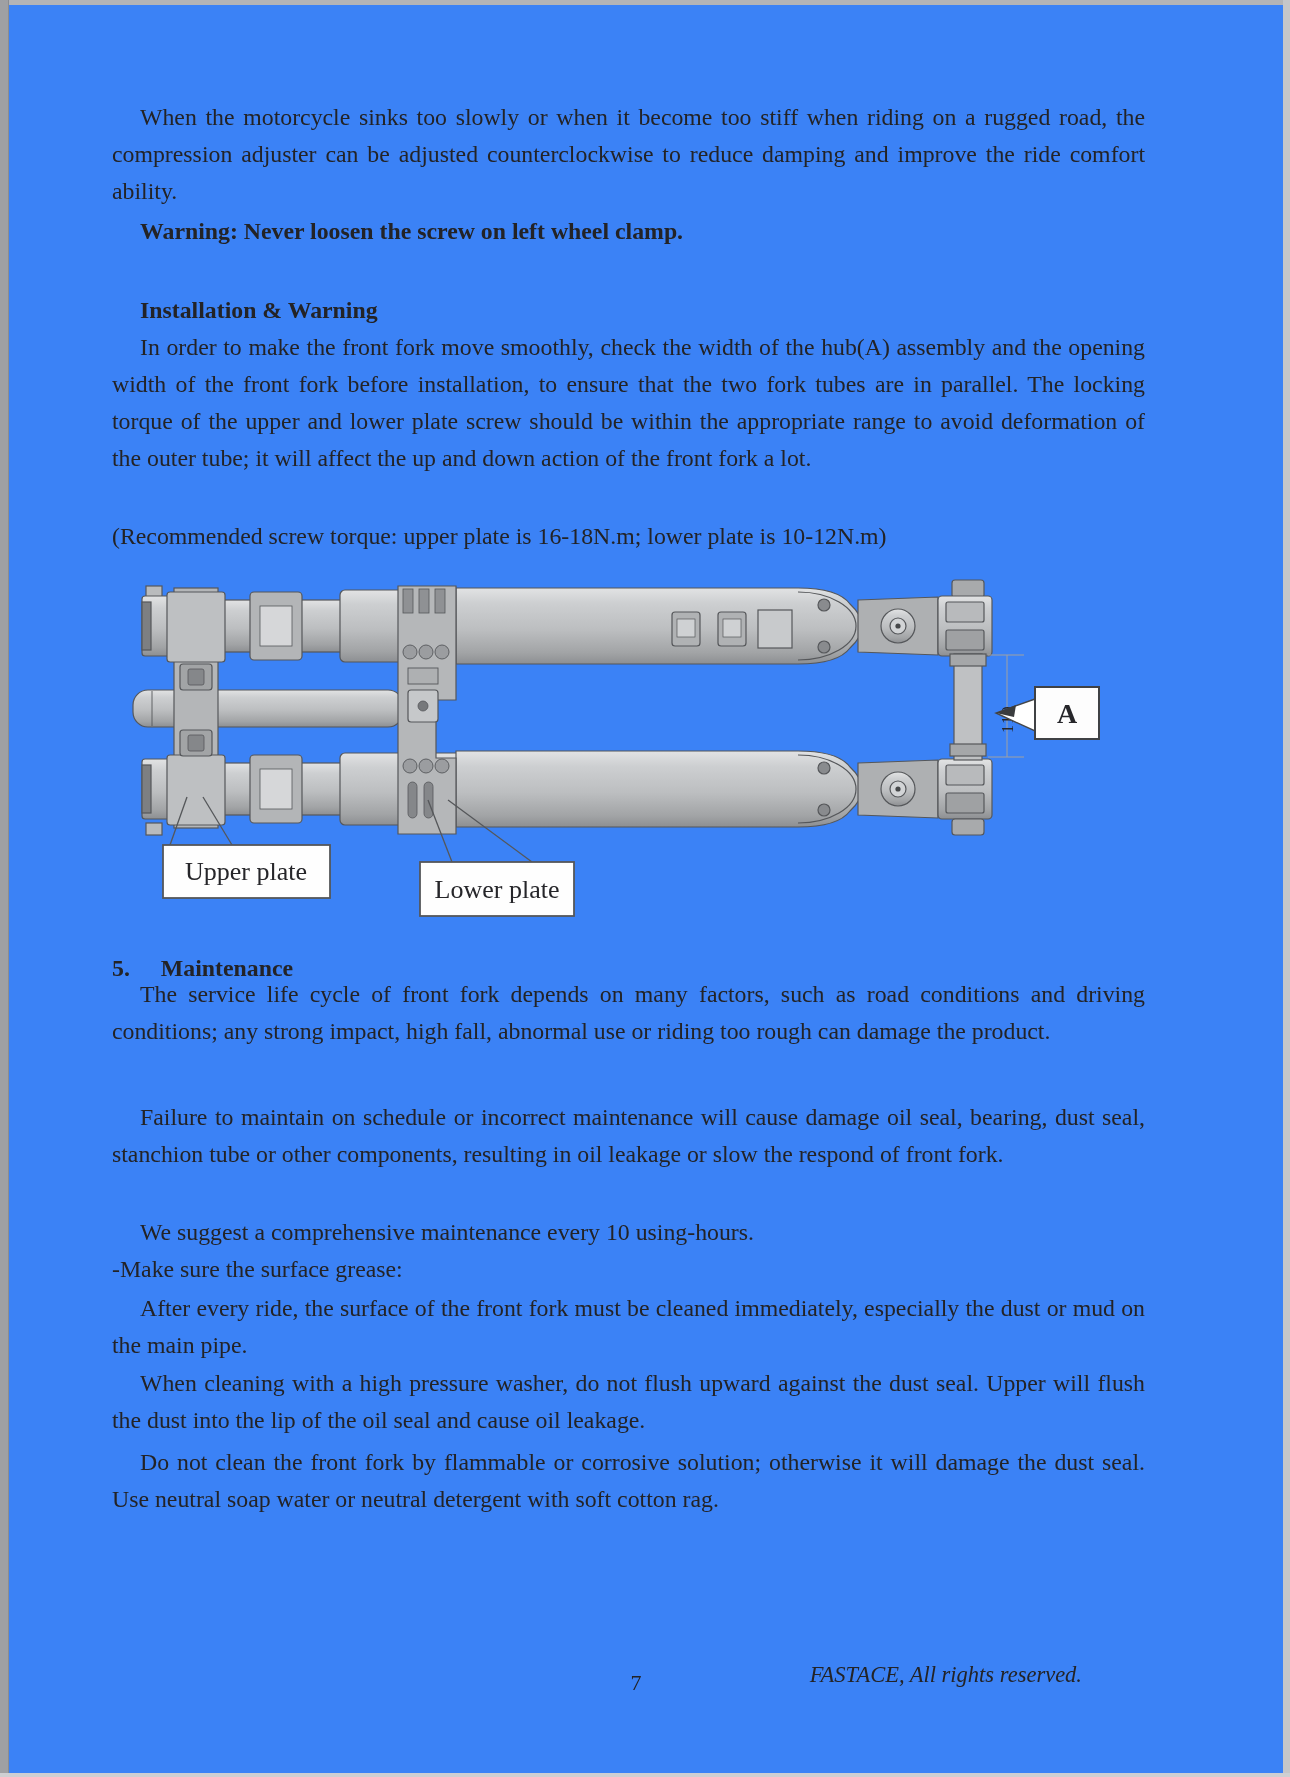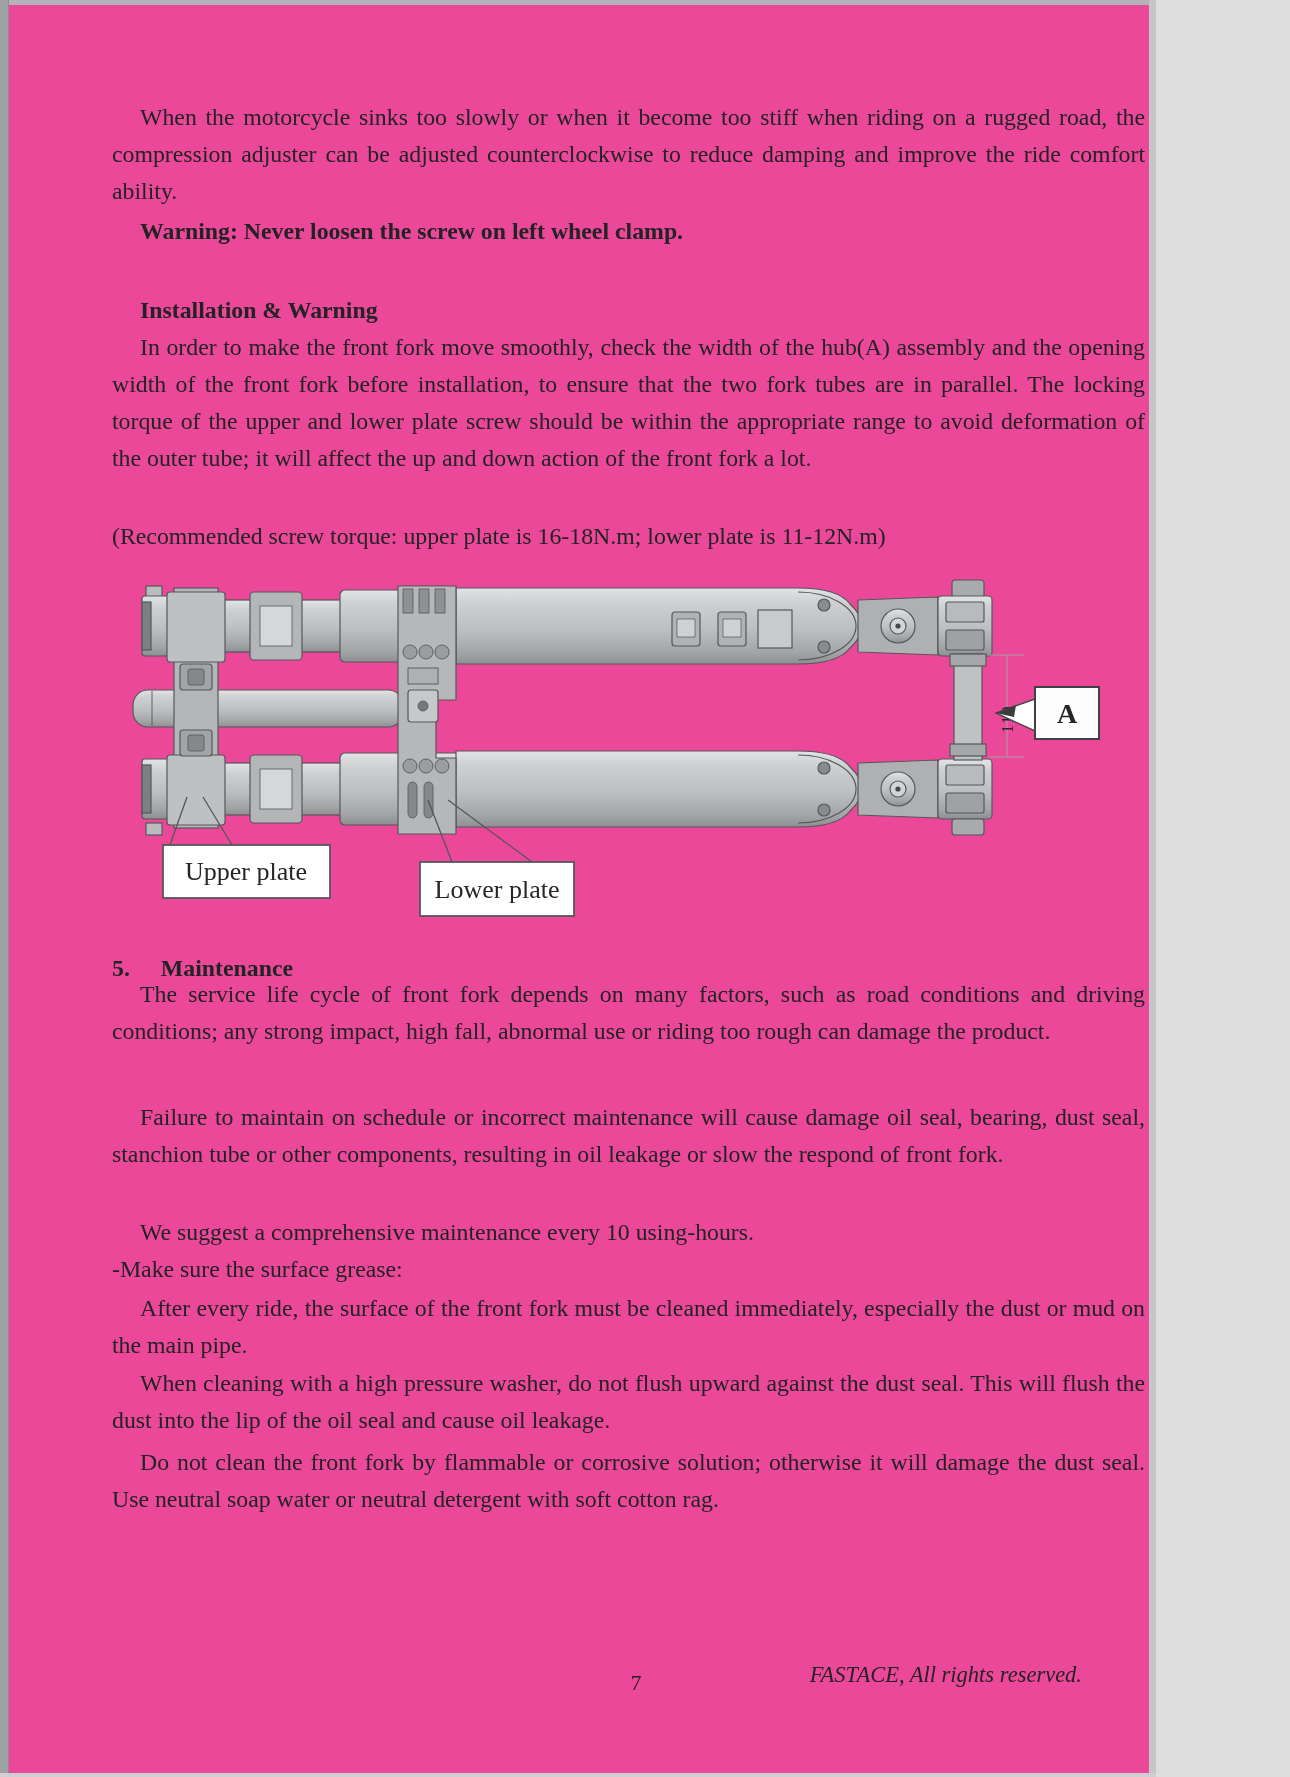--- a/index.html
+++ b/index.html
@@ -1,18 +1,18 @@
 <!DOCTYPE html>
 <html><head>
 <meta charset="utf-8">
 <style>
   html,body{margin:0;padding:0;background:#dedede;}
   .page{
-    position:relative;width:1156px;height:1777px;overflow:hidden;
-    background:#ec4899;
+    position:relative;width:1290px;height:1777px;overflow:hidden;
+    background:#3b82f6;
     font-family:"Liberation Serif", serif;
     color:#232326;
   }
   
   .edge{position:absolute;}
   .edge-left{left:0;top:0;width:8px;height:1777px;background:#9fa0a3;border-right:1px solid #8b8c8f;}
   .edge-top{left:0;top:0;width:1290px;height:5px;background:#b3b4b7;}
   .edge-right{right:0;top:0;width:7px;height:1777px;background:#c5c6c9;}
   .edge-bottom{left:0;bottom:0;width:1290px;height:4px;background:#cfcfd2;}
 
@@ -39,21 +39,21 @@
 </style>
 </head>
 <body>
 
 <div class="page">
 
   <div class="txt indent" style="top:99px">When the motorcycle sinks too slowly or when it become too stiff when riding on a rugged road, the compression adjuster can be adjusted counterclockwise to reduce damping and improve the ride comfort ability.</div>
   <div class="txt indent bold noindent" style="top:213px;text-indent:28px;">Warning: Never loosen the screw on left wheel clamp.</div>
   <div class="txt heading" style="top:292px;text-indent:28px;">Installation &amp; Warning</div>
   <div class="txt indent" style="top:329px">In order to make the front fork move smoothly, check the width of the hub(A) assembly and the opening width of the front fork before installation, to ensure that the two fork tubes are in parallel. The locking torque of the upper and lower plate screw should be within the appropriate range to avoid deformation of the outer tube; it will affect the up and down action of the front fork a lot.</div>
-  <div class="txt noindent" style="top:518px">(Recommended screw torque: upper plate is 16-18N.m; lower plate is 11-12N.m)</div>
+  <div class="txt noindent" style="top:518px">(Recommended screw torque: upper plate is 16-18N.m; lower plate is 10-12N.m)</div>
 
   <svg class="diagram" width="1290" height="380" viewBox="0 560 1290 380">
     <defs>
       <linearGradient id="tube" x1="0" y1="0" x2="0" y2="1">
         <stop offset="0" stop-color="#e2e3e4"></stop>
         <stop offset="0.2" stop-color="#cdcfd1"></stop>
         <stop offset="0.55" stop-color="#bcbec0"></stop>
         <stop offset="0.85" stop-color="#a2a4a6"></stop>
         <stop offset="1" stop-color="#8d8f92"></stop>
       </linearGradient>
@@ -177,21 +177,21 @@
   </svg>
 
   <div class="txt heading" style="top:950px">
     <span>5.</span><span class="numgap">Maintenance</span>
   </div>
   <div class="txt indent" style="top:976px">The service life cycle of front fork depends on many factors, such as road conditions and driving conditions; any strong impact, high fall, abnormal use or riding too rough can damage the product.</div>
   <div class="txt indent" style="top:1099px">Failure to maintain on schedule or incorrect maintenance will cause damage oil seal, bearing, dust seal, stanchion tube or other components, resulting in oil leakage or slow the respond of front fork.</div>
   <div class="txt indent noindent" style="top:1214px;text-indent:28px;font-family:Liberation Serif, serif;">We suggest a comprehensive maintenance every 10 using-hours.</div>
   <div class="txt noindent" style="top:1251px">-Make sure the surface grease:</div>
   <div class="txt indent" style="top:1290px">After every ride, the surface of the front fork must be cleaned immediately, especially the dust or mud on the main pipe.</div>
-  <div class="txt indent" style="top:1365px">When cleaning with a high pressure washer, do not flush upward against the dust seal. This will flush the dust into the lip of the oil seal and cause oil leakage.</div>
+  <div class="txt indent" style="top:1365px">When cleaning with a high pressure washer, do not flush upward against the dust seal. Upper will flush the dust into the lip of the oil seal and cause oil leakage.</div>
   <div class="txt indent" style="top:1444px">Do not clean the front fork by flammable or corrosive solution; otherwise it will damage the dust seal. Use neutral soap water or neutral detergent with soft cotton rag.</div>
 
   <div class="footer-line">FASTACE, All rights reserved.</div>
   <div class="page-num">7</div>
 
   <div class="edge edge-top"></div>
   <div class="edge edge-left"></div>
   <div class="edge edge-right"></div>
   <div class="edge edge-bottom"></div>
 </div>

